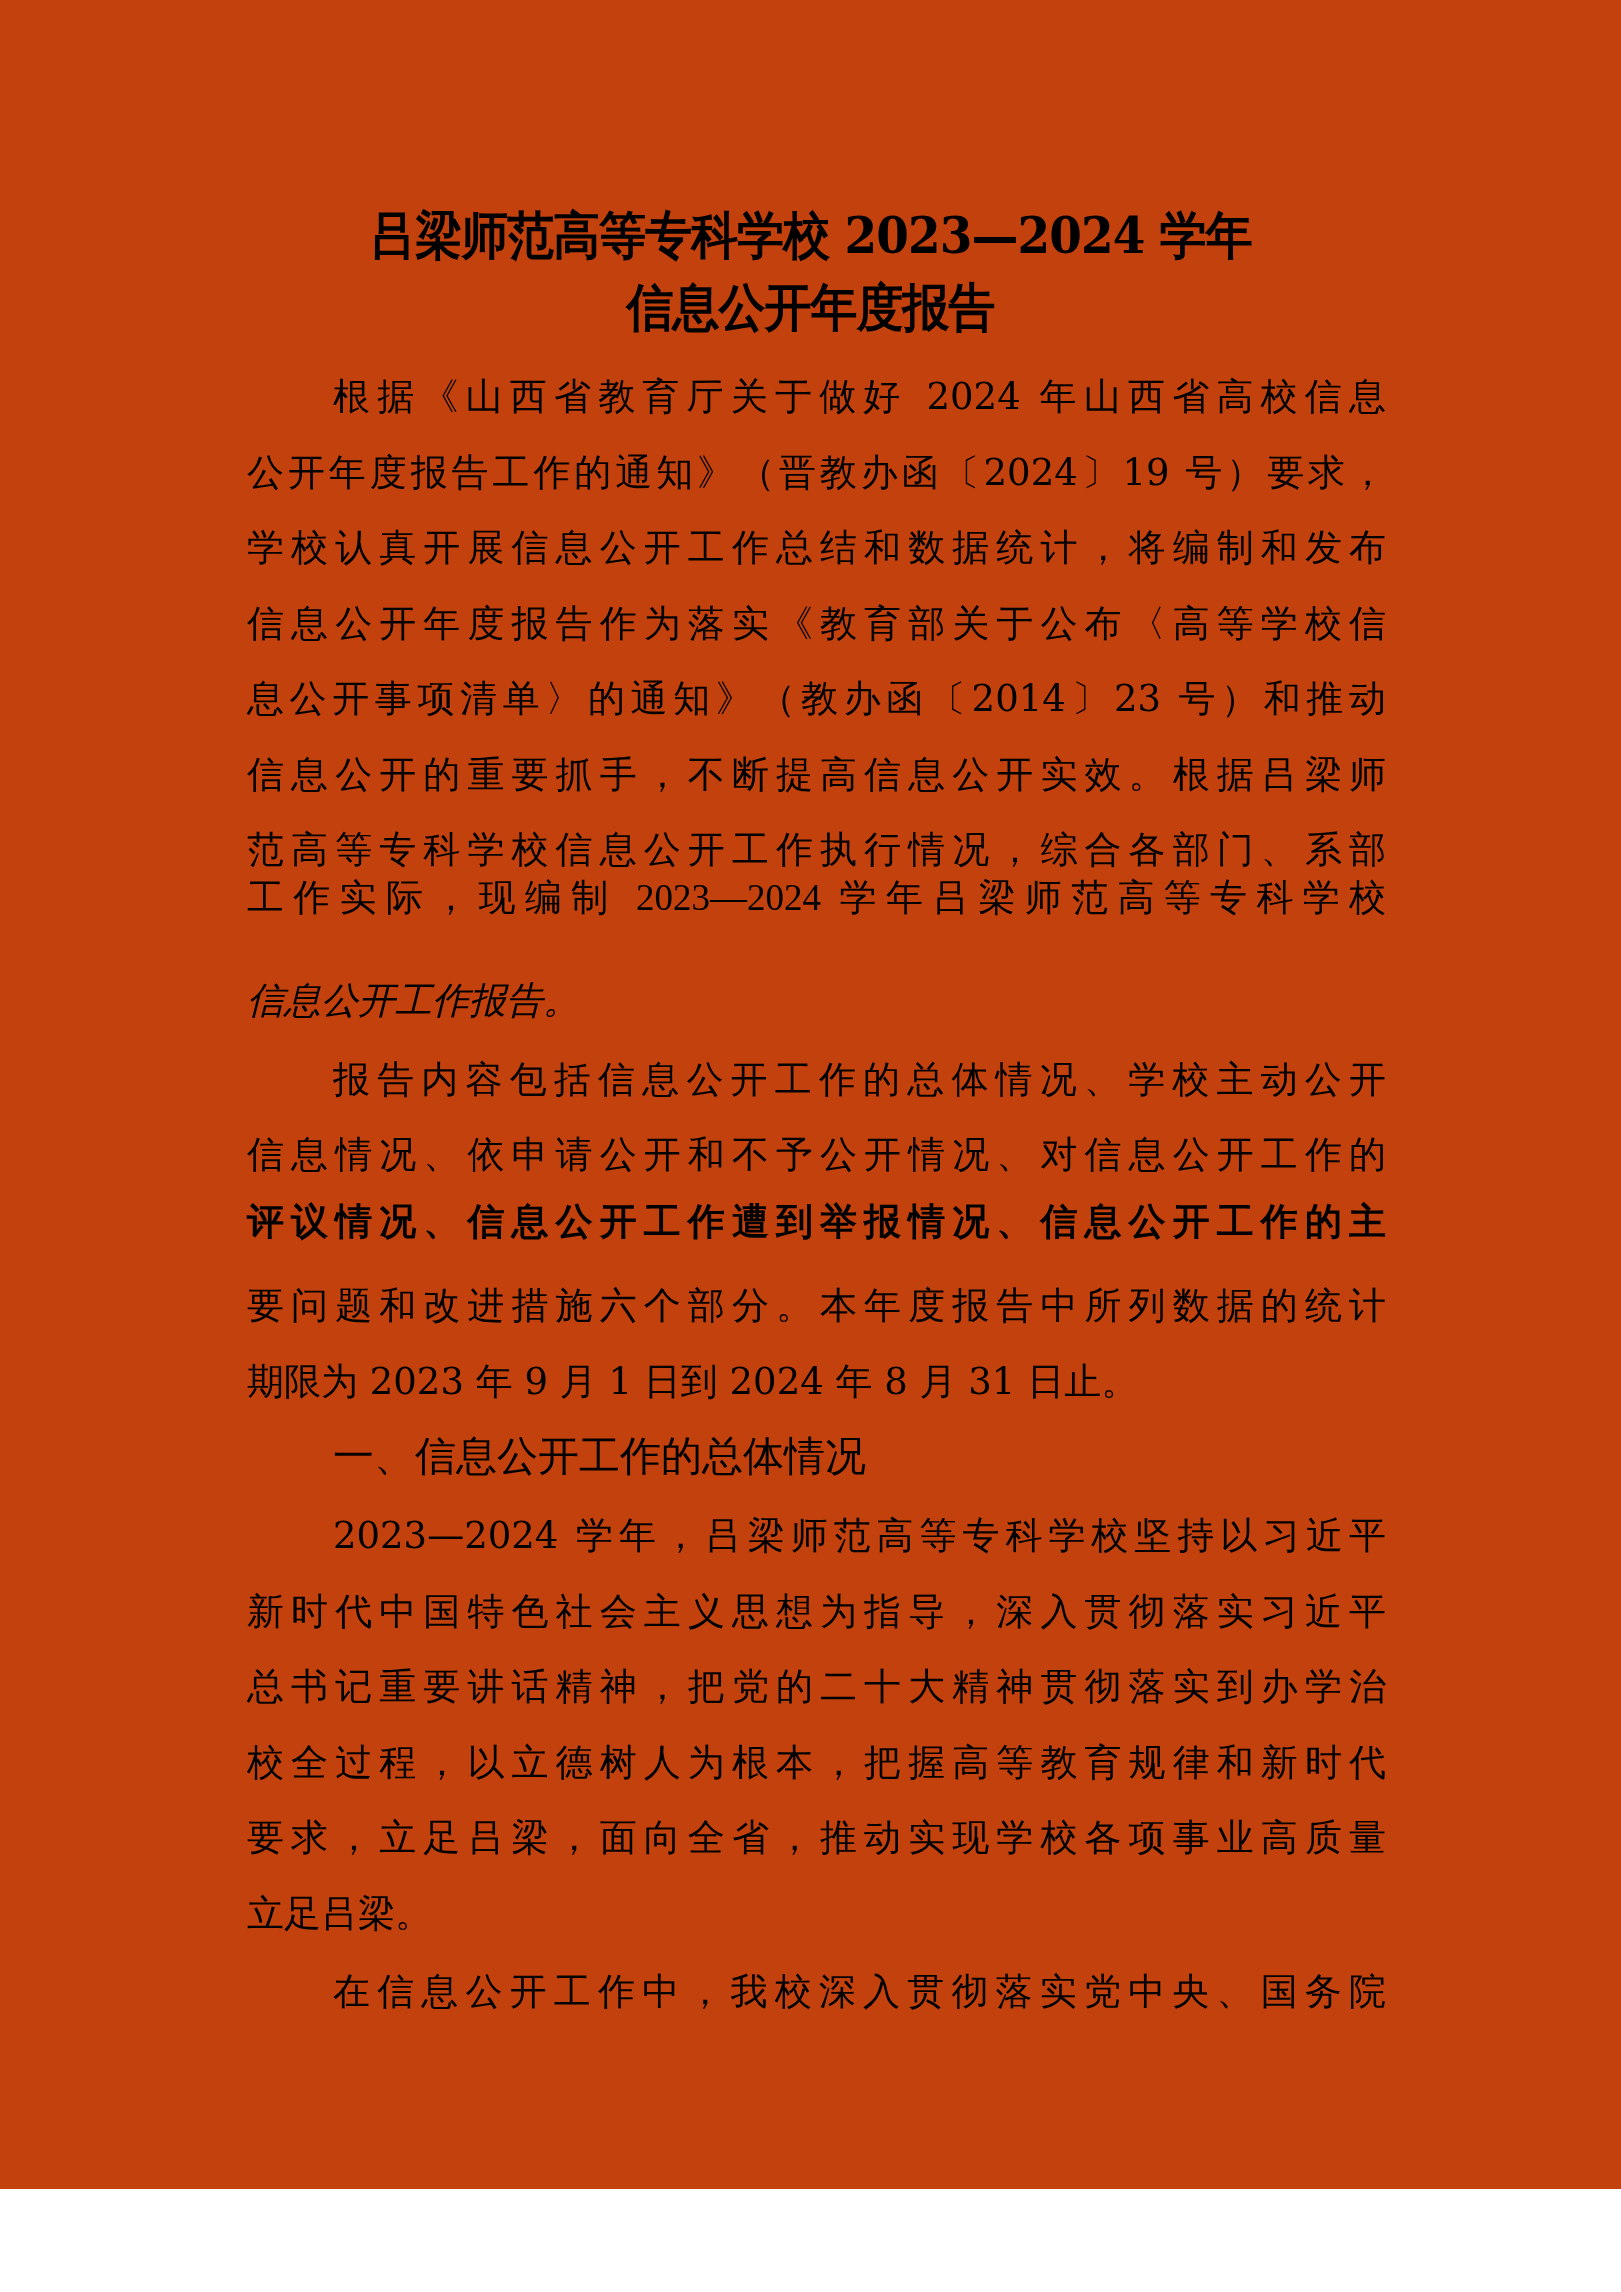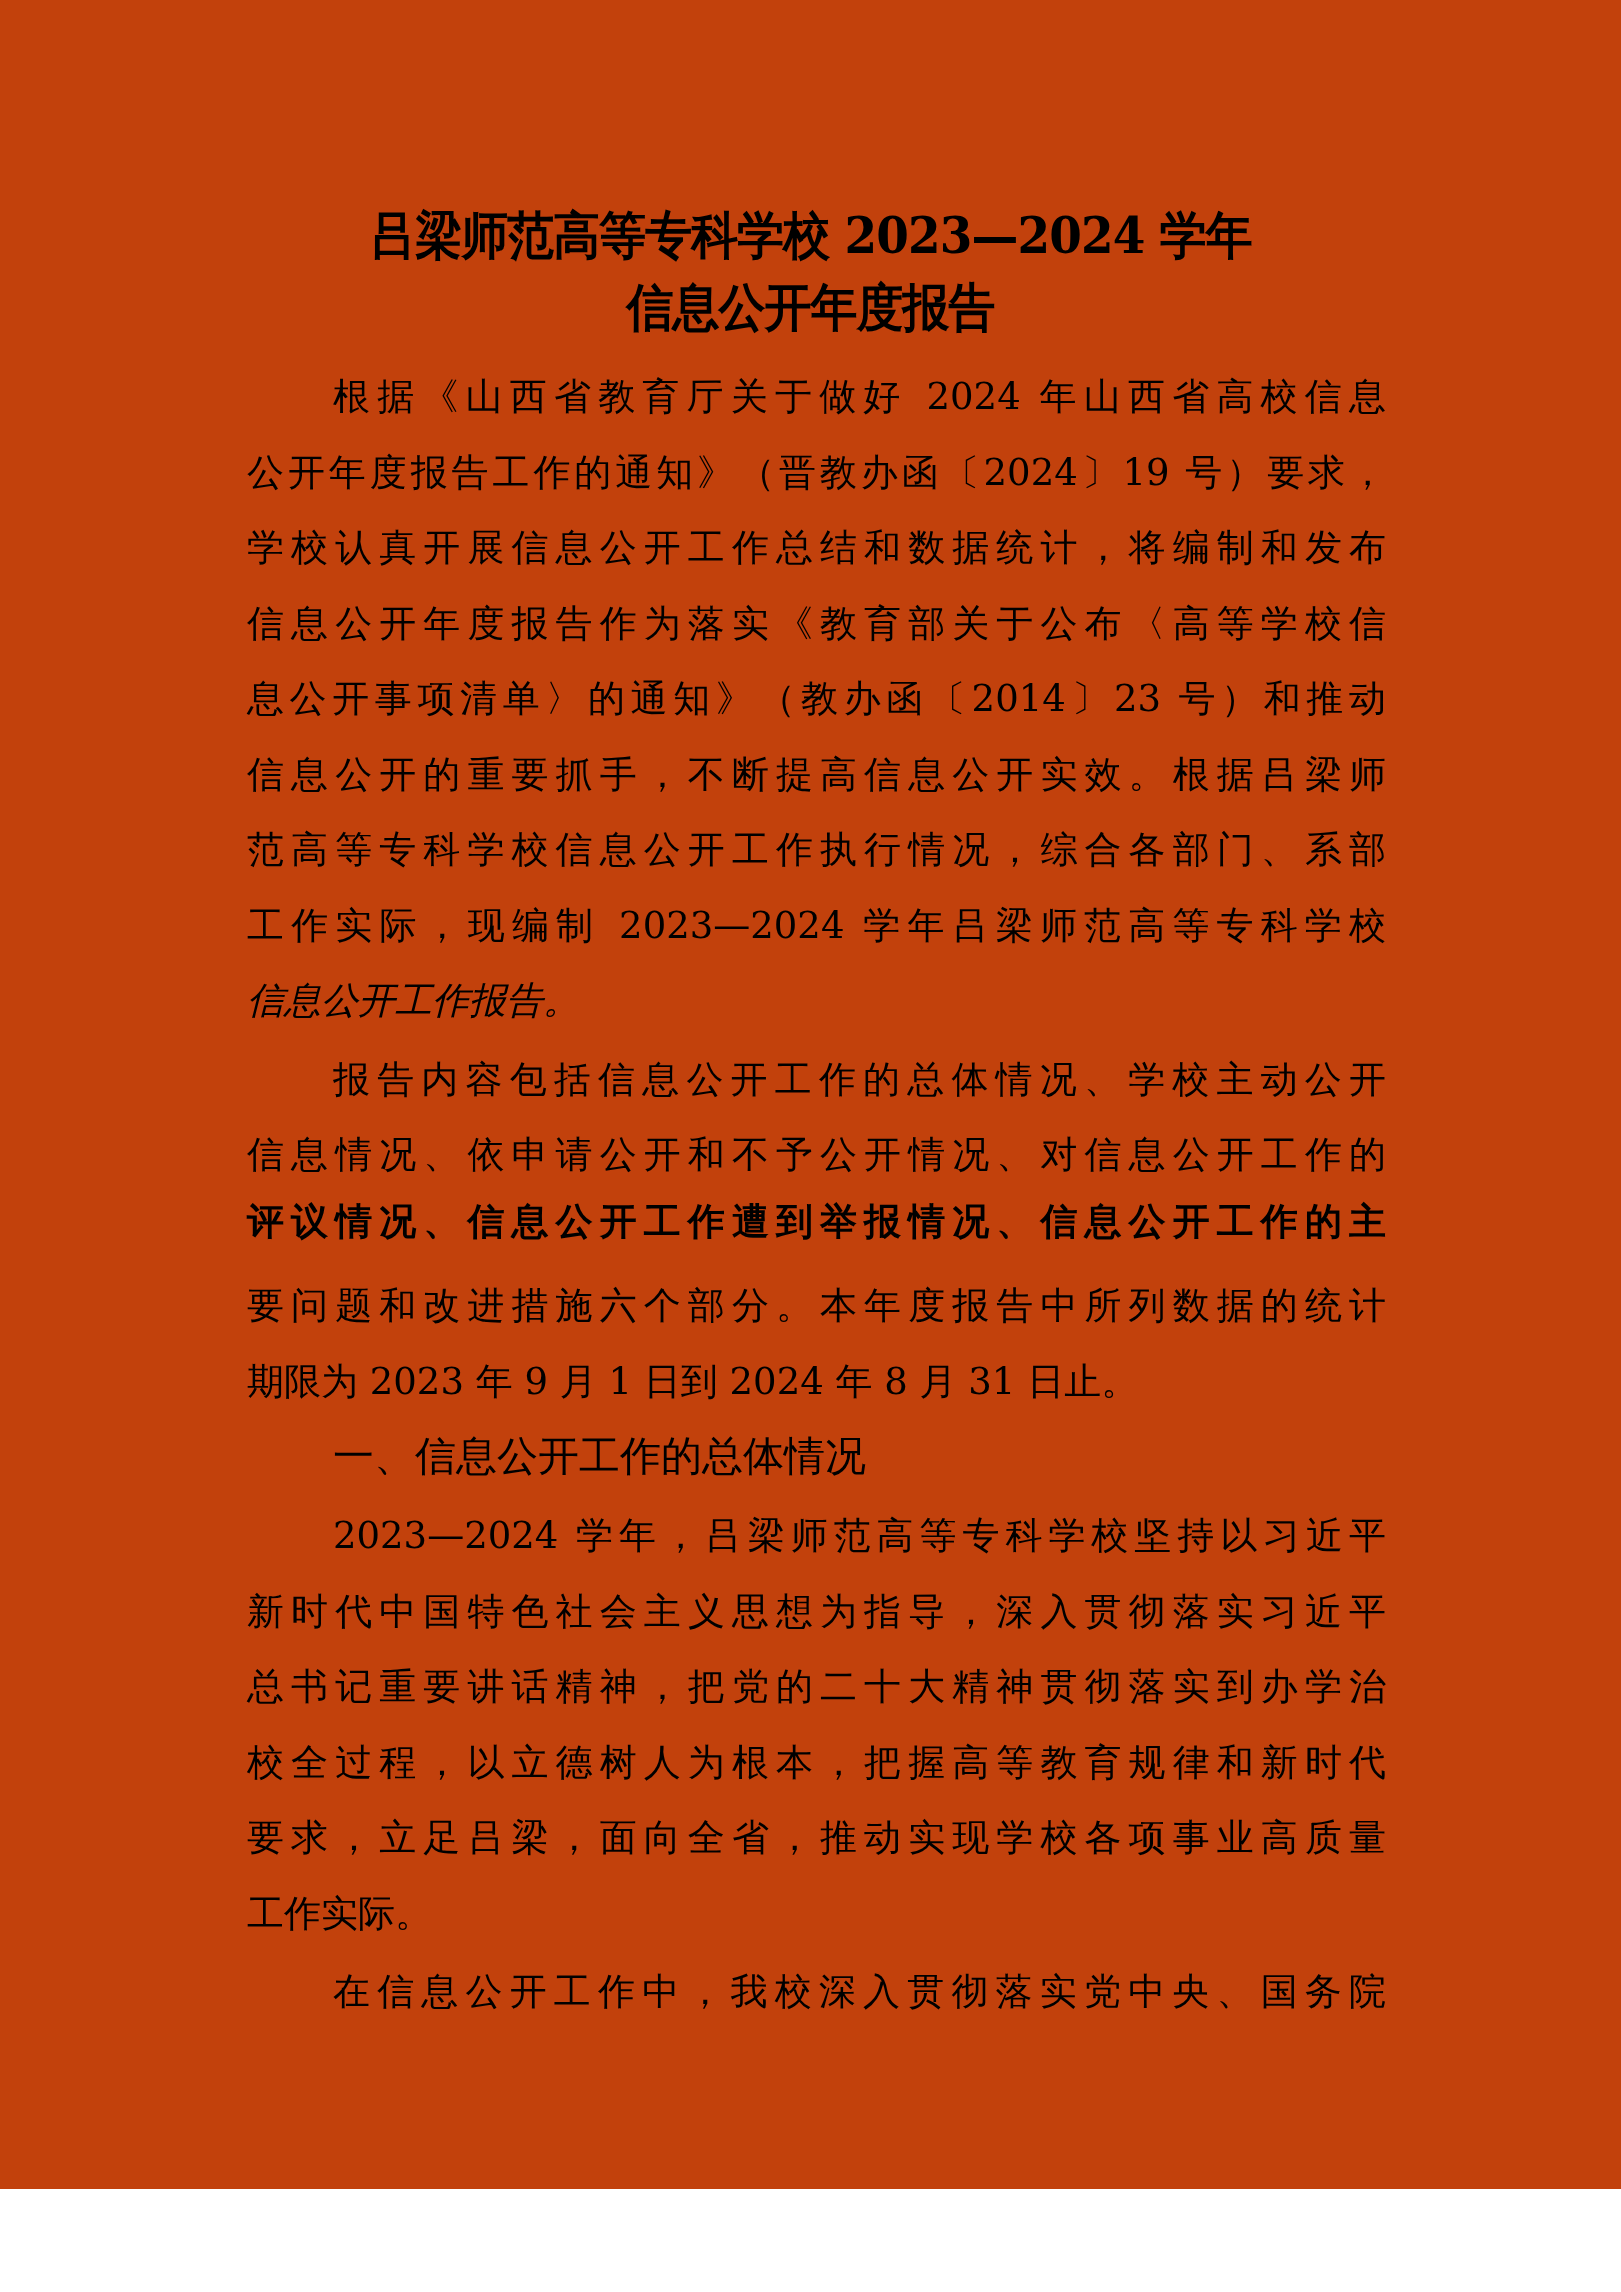--- a/index.html
+++ b/index.html
@@ -74,34 +74,34 @@
   <div class="title title-1">吕梁师范高等专科学校 2023—2024 学年</div>
   <div class="title title-2">信息公开年度报告</div>
 
   <div class="line indent" style="top:368px;">根据《山西省教育厅关于做好 2024 年山西省高校信息</div>
   <div class="line" style="top:444px;">公开年度报告工作的通知》（晋教办函〔2024〕19 号）要求，</div>
   <div class="line" style="top:519px;">学校认真开展信息公开工作总结和数据统计，将编制和发布</div>
   <div class="line" style="top:595px;">信息公开年度报告作为落实《教育部关于公布〈高等学校信</div>
   <div class="line" style="top:670px;">息公开事项清单〉的通知》（教办函〔2014〕23 号）和推动</div>
   <div class="line" style="top:746px;">信息公开的重要抓手，不断提高信息公开实效。根据吕梁师</div>
   <div class="line" style="top:821px;">范高等专科学校信息公开工作执行情况，综合各部门、系部</div>
-  <div class="line" style="top:897px;">工作实际，现编制 2023—2024 学年吕梁师范高等专科学校</div>
+  <div class="line" style="top:869px;font-family:Liberation Serif, serif;">工作实际，现编制 2023—2024 学年吕梁师范高等专科学校</div>
   <div class="line last" style="top:972px;font-style:italic;">信息公开工作报告。</div>
 
   <div class="line indent" style="top:1051px;font-family:Liberation Serif, serif;">报告内容包括信息公开工作的总体情况、学校主动公开</div>
   <div class="line" style="top:1126px;">信息情况、依申请公开和不予公开情况、对信息公开工作的</div>
   <div class="line" style="top:1193px;font-weight:bold;">评议情况、信息公开工作遭到举报情况、信息公开工作的主</div>
   <div class="line" style="top:1277px;">要问题和改进措施六个部分。本年度报告中所列数据的统计</div>
   <div class="line last" style="top:1353px;">期限为 2023 年 9 月 1 日到 2024 年 8 月 31 日止。</div>
 
   <div class="heading" style="top:1428px;">一、信息公开工作的总体情况</div>
 
   <div class="line indent" style="top:1507px;">2023—2024 学年，吕梁师范高等专科学校坚持以习近平</div>
   <div class="line" style="top:1583px;">新时代中国特色社会主义思想为指导，深入贯彻落实习近平</div>
   <div class="line" style="top:1658px;">总书记重要讲话精神，把党的二十大精神贯彻落实到办学治</div>
   <div class="line" style="top:1734px;">校全过程，以立德树人为根本，把握高等教育规律和新时代</div>
   <div class="line" style="top:1809px;">要求，立足吕梁，面向全省，推动实现学校各项事业高质量</div>
-  <div class="line last" style="top:1885px;">工作实际。</div>
+  <div class="line last" style="top:1885px;">立足吕梁。</div>
 
   <div class="line indent" style="top:1963px;">在信息公开工作中，我校深入贯彻落实党中央、国务院</div>
 
 </div>
 
 
 </body></html>

